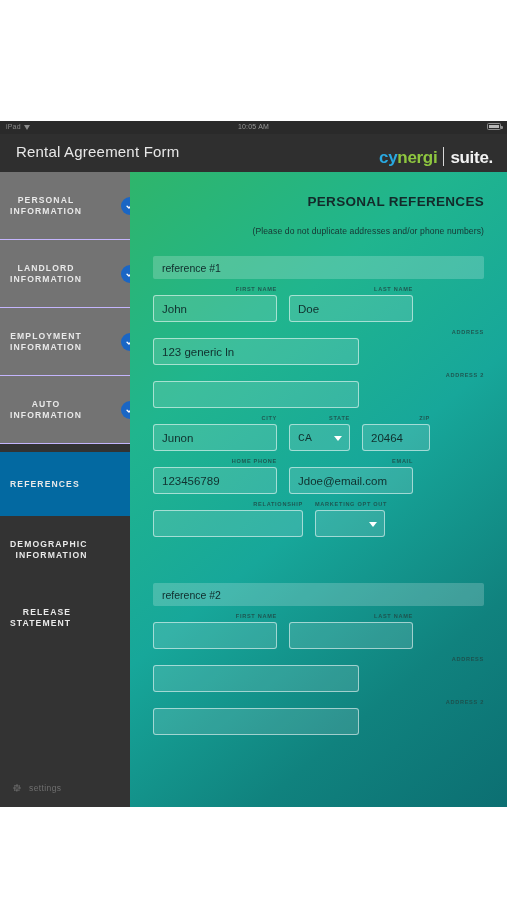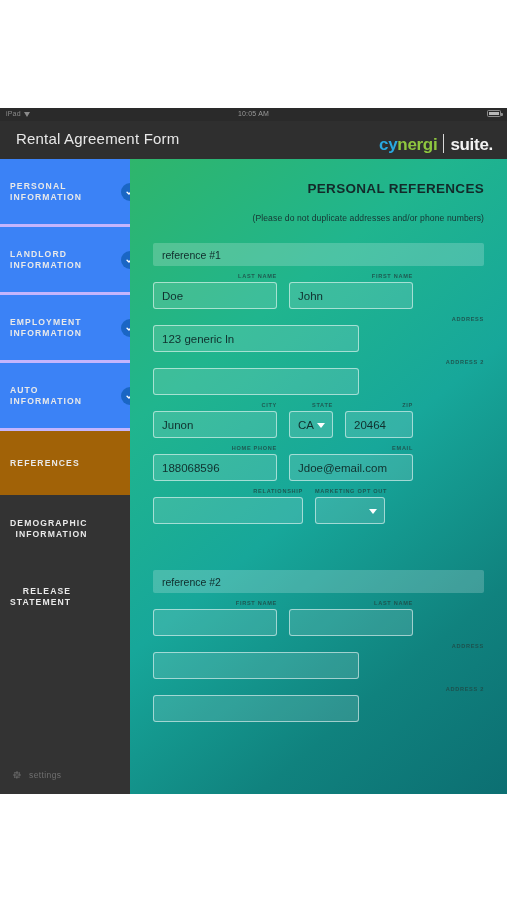--- a/index.html
+++ b/index.html
@@ -4,21 +4,21 @@
 <style>
   * { box-sizing: border-box; margin: 0; padding: 0; }
   html, body {
     width: 507px; height: 900px;
     background: #ffffff;
     font-family: "Liberation Sans", sans-serif;
     overflow: hidden;
   }
   #app {
     position: absolute;
-    left: 0; top: 108px;
+    left: 0; top: 121px;
     width: 507px; height: 686px;
     overflow: hidden;
     background: #2d2d2d;
   }
 
   
   .statusbar {
     position: absolute; left: 0; top: 0;
     width: 507px; height: 13px;
     background: #2a2a2a;
@@ -76,22 +76,22 @@
   .nav-item {
     position:relative;
     width:130px;
     padding:0 10px;
     display:flex; align-items:center;
     color:#e9e9e9;
     font-size:8.6px; font-weight:700;
     letter-spacing:1.1px; line-height:11px;
     text-transform:uppercase;
   }
-  .nav-item.done { background:#3b82f6; border-bottom:3px solid #c4b5fd; }
-  .nav-item.active { background:#a16207; }
+  .nav-item.done { background:#737373; border-bottom:1px solid #c4b5fd;text-align:center; }
+  .nav-item.active { background:#0369a1;margin-top:8px; }
   .nav-item.todo { background:#333333;text-align:right; }
   .nav-label { white-space:pre-line; }
   .check {
     position:absolute; right:-9px; top:50%; margin-top:-9px;
     width:18px; height:18px; border-radius:50%;
     background:#1a66c4;
     display:flex; align-items:center; justify-content:center;
   }
   .check svg { display:block; }
   .settings {
@@ -151,21 +151,21 @@
     border:1px solid rgba(255,255,255,.55);
     border-radius:3px;
     display:flex; align-items:center;
     padding:0 8px;
     font-size:11.5px; color:#10302e;
     position:relative;
   }
   .w-half  { width:124px; }
   .w-full  { width:206px; }
   .w-city  { width:124px; }
-  .w-state { width:44px; }
+  .w-state { width:61px;font-family:Liberation Mono, monospace; }
   .w-zip   { width:68px; }
   .w-rel   { width:150px; }
   .w-mkt   { width:70px; }
   .caret {
     position:absolute; right:7px; top:50%; margin-top:-2px;
     width:0;height:0;
     border-left:4.5px solid transparent;
     border-right:4.5px solid transparent;
     border-top:5px solid #ffffff;
   }
@@ -262,26 +262,26 @@
   <div class="main">
     <div class="main-inner">
       <div class="sec-title">PERSONAL REFERENCES</div>
       <div class="sec-sub">(Please do not duplicate addresses and/or phone numbers)</div>
 
       <div>
         <div class="ref-bar">reference #1</div>
 
         <div class="field-row">
           <div class="field">
+            <div class="flabel">FIRST NAME</div>
+            <div class="finput w-half">John</div>
+          </div>
+          <div class="field">
             <div class="flabel">LAST NAME</div>
             <div class="finput w-half">Doe</div>
-          </div>
-          <div class="field">
-            <div class="flabel">FIRST NAME</div>
-            <div class="finput w-half">John</div>
           </div>
         </div>
 
         <div class="field">
           <div class="flabel">ADDRESS</div>
           <div class="finput w-full">123 generic ln</div>
         </div>
 
         <div class="field">
           <div class="flabel">ADDRESS 2</div>
@@ -302,21 +302,21 @@
           </div>
           <div class="field">
             <div class="flabel">ZIP</div>
             <div class="finput w-zip">20464</div>
           </div>
         </div>
 
         <div class="field-row">
           <div class="field">
             <div class="flabel">HOME PHONE</div>
-            <div class="finput w-half">188068596</div>
+            <div class="finput w-half">123456789</div>
           </div>
           <div class="field">
             <div class="flabel">EMAIL</div>
             <div class="finput w-half">Jdoe@email.com</div>
           </div>
         </div>
 
         <div class="field-row">
           <div class="field">
             <div class="flabel">RELATIONSHIP</div>

